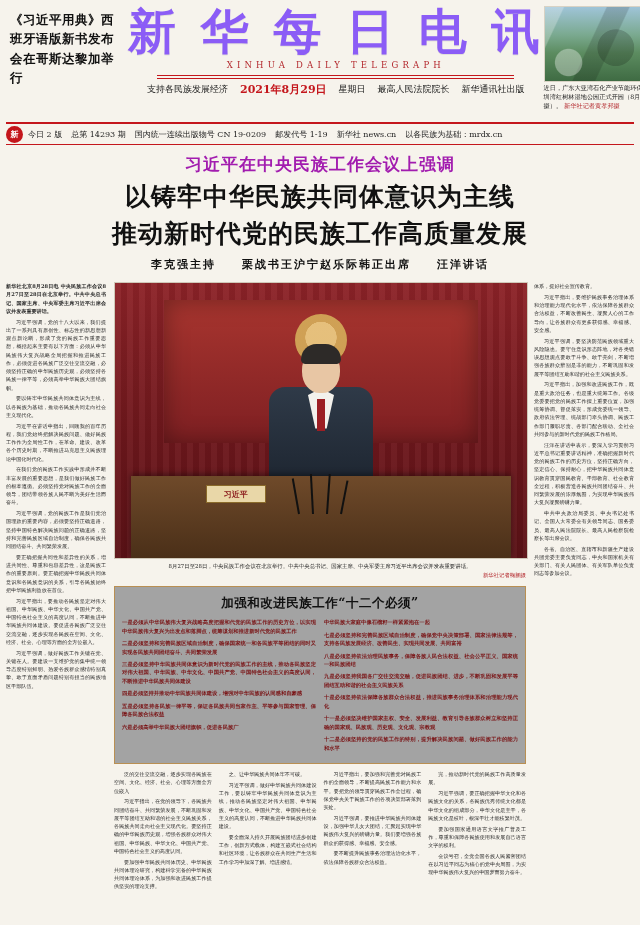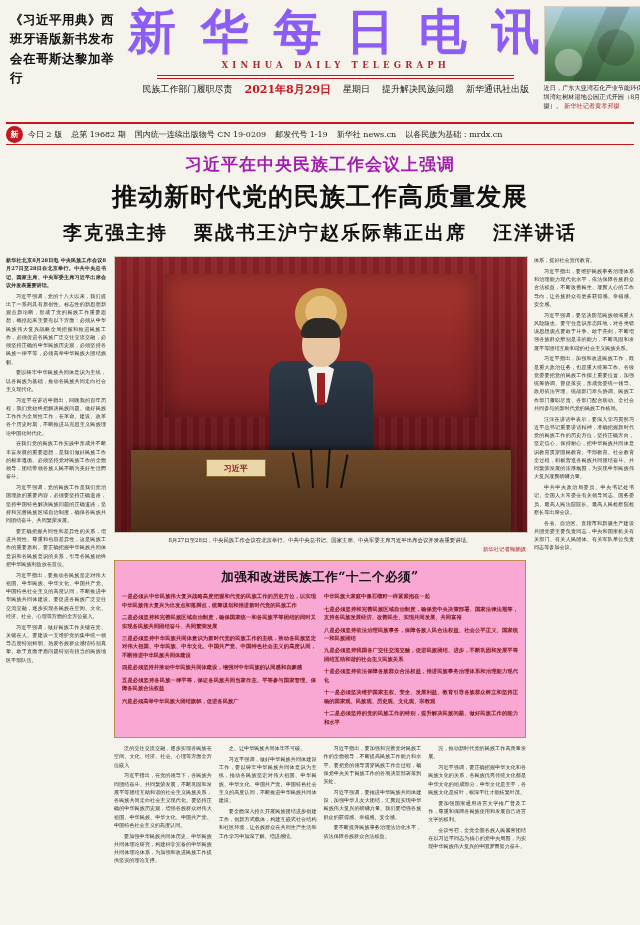--- a/index.html
+++ b/index.html
@@ -38,21 +38,21 @@
     font-size:48px;
     color:#8b5cf6;
     letter-spacing:4px;
     line-height:1.05;
     white-space:nowrap;
     text-shadow:0 1px 0 rgba(0,0,0,.08);
   }
   .mh-sub{
     margin-top:4px;
     font-size:8.5px;letter-spacing:4.2px;
-    color:#b3282d;font-weight:700;
+    color:#b3282d;font-weight:400;
     font-family:"DejaVu Serif","Liberation Serif",serif;
   }
   .mh-rule{
     margin:5px auto 3px auto;width:86%;
     border-top:1px solid #c4161c;
     border-bottom:1px solid #c4161c;height:2px;
   }
   .mh-meta{
     display:flex;justify-content:center;align-items:center;
     gap:12px;font-size:9px;color:#1a1a1a;
@@ -104,21 +104,21 @@
     font-family:"DejaVu Serif","Liberation Serif",serif;
   }
   .hl-kicker{
     font-size:17px;font-weight:700;color:#a21caf;letter-spacing:1px;
   }
   .hl-main{
     font-size:25px;font-weight:700;color:#111;
     line-height:1.32;margin-top:4px;letter-spacing:1px;
   }
   .hl-sub{
-    margin-top:7px;font-size:19px;font-weight:700;color:#111;
+    margin-top:7px;font-size:11px;font-weight:700;color:#111;
     letter-spacing:2px;
   }
   .hl-sub .gap{display:inline-block;width:26px;}
   
   .columns{
     display:flex;gap:8px;padding:6px 6px 0 6px;box-sizing:border-box;
   }
   .col{
     font-family:"DejaVu Serif","Liberation Serif",serif;
     font-size:5.1px;line-height:1.62;color:#2b2b2b;
@@ -209,21 +209,21 @@
   .mp-mic i:nth-child(2){left:26px;height:40px;transform:rotate(-3deg);}
   .mp-mic i:nth-child(3){left:40px;height:40px;transform:rotate(4deg);}
   .mp-mic i:nth-child(4){left:54px;height:34px;transform:rotate(11deg);}
   .mp-cap{
     font-size:5.4px;color:#222;line-height:1.5;margin-top:3px;text-align:center;
     font-family:"DejaVu Serif","Liberation Serif",serif;
   }
   .mp-credit{font-size:5.4px;color:#b3282d;text-align:right;margin-top:1px;}
   
   .mustbox{
-    margin-top:6px;border:1px solid #b98f52;background:#f9a8d4;
+    margin-top:6px;border:1px solid #b98f52;background:#a3a3a3;
     padding:6px 7px 7px 7px;box-sizing:border-box;
   }
   .mustbox h3{
     margin:0 0 5px 0;text-align:center;font-size:12.5px;color:#111;
     font-family:"DejaVu Serif","Liberation Serif",serif;font-weight:700;
     letter-spacing:.5px;
   }
   .must-cols{display:flex;gap:8px;}
   .must-col{flex:1;}
   .must-item{
@@ -244,49 +244,50 @@
 <div class="page">
 
   <div class="masthead">
     <div class="mh-left">《习近平用典》西班牙语版新书发布会在哥斯达黎加举行</div>
 
     <div class="mh-center">
       <div class="mh-title">新 华 每 日 电 讯</div>
       <div class="mh-sub">XINHUA DAILY TELEGRAPH</div>
       <div class="mh-rule"></div>
       <div class="mh-meta">
-        <span>民族工作部门履职尽责</span>
+        <span>支持各民族发展经济</span>
         <span class="date">2021年8月29日</span>
         <span>星期日</span>
-        <span>提升解决民族问题</span>
+        <span>最高人民法院院长</span>
         <span>新华通讯社出版</span>
       </div>
     </div>
 
     <div class="mh-right">
       <div class="photo-box"></div>
       <div class="photo-cap">
         <span>近日，广东大亚湾石化产业节能环保——深圳湾红树林湿地公园正式开园（8月26日摄）。</span>
         <span class="credit">新华社记者黄孝邦摄</span>
       </div>
     </div>
   </div>
 
   <div class="infobar">
     <div class="logo-circle">新</div>
     <span>今日 2 版</span>
-    <span>总第 19682 期</span>
+    <span>总第 14293 期</span>
     <span>国内统一连续出版物号 CN 19-0209</span>
     <span>邮发代号 1-19</span>
     <span>新华社 news.cn</span>
     <span>以各民族为基础：mrdx.cn</span>
   </div>
 
   <div class="headline">
     <div class="hl-kicker">习近平在中央民族工作会议上强调</div>
+    <div class="hl-main">以铸牢中华民族共同体意识为主线</div>
     <div class="hl-main">推动新时代党的民族工作高质量发展</div>
     <div class="hl-sub">
       <span>李克强主持</span><span class="gap"></span><span>栗战书王沪宁赵乐际韩正出席</span><span class="gap"></span><span>汪洋讲话</span>
     </div>
   </div>
 
   <div class="columns">
 
     <div class="col left">
       <p class="lead noind">新华社北京8月28日电 中央民族工作会议8月27日至28日在北京举行。中共中央总书记、国家主席、中央军委主席习近平出席会议并发表重要讲话。</p>

